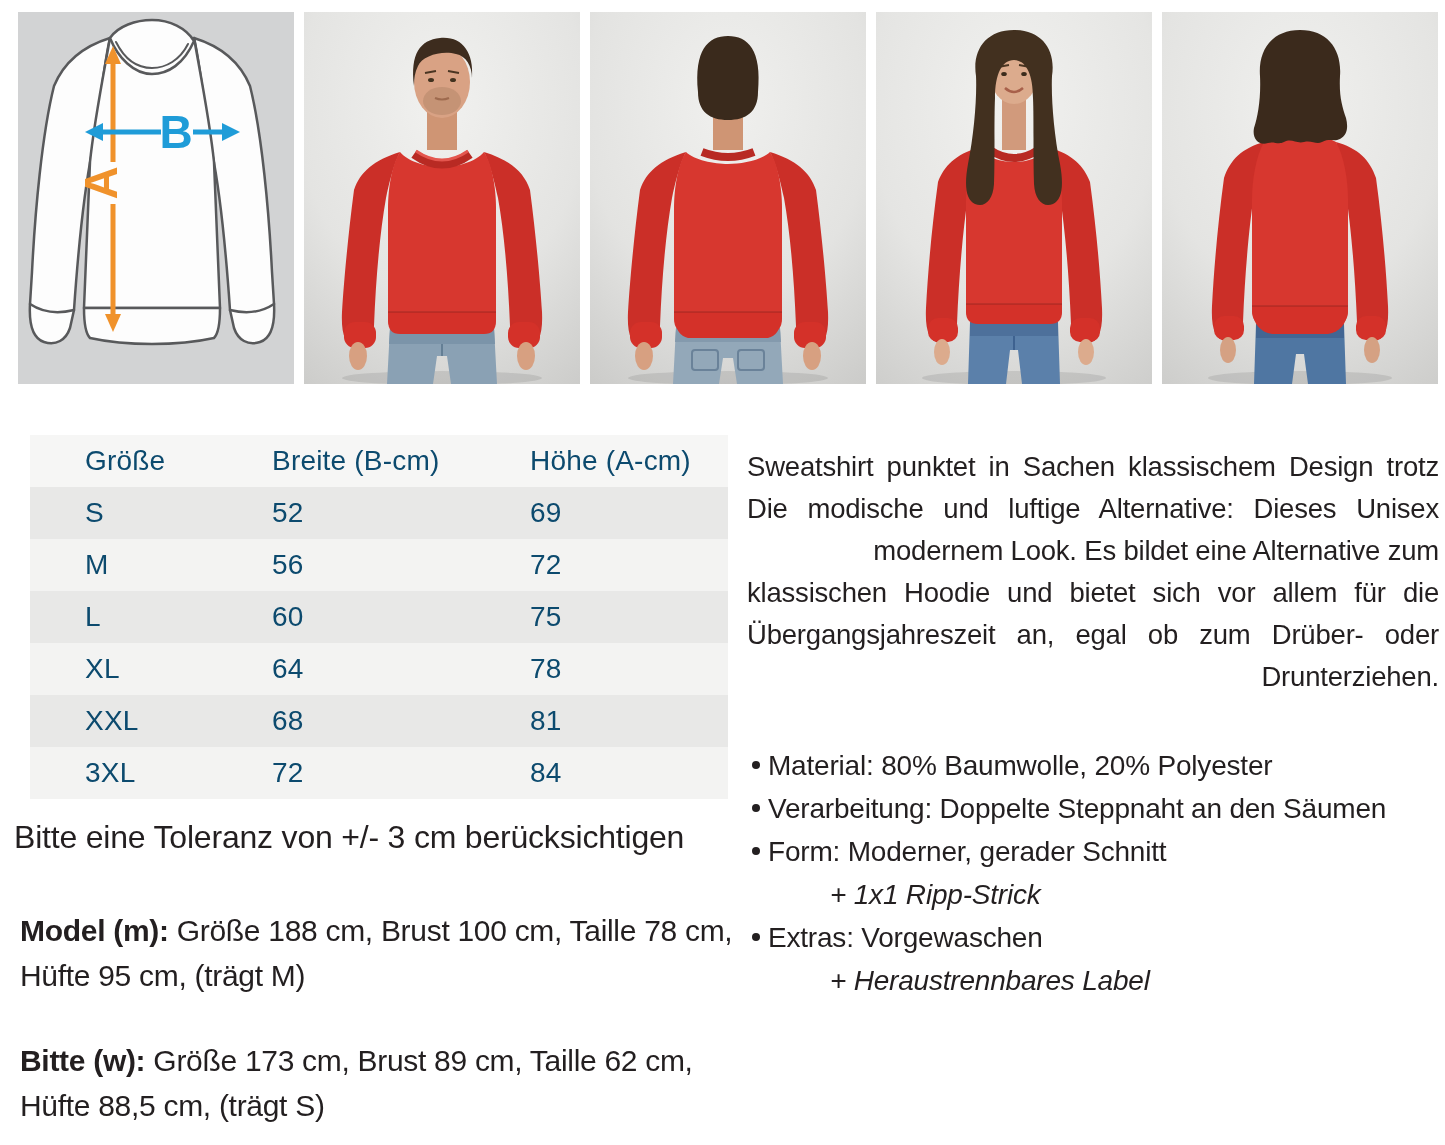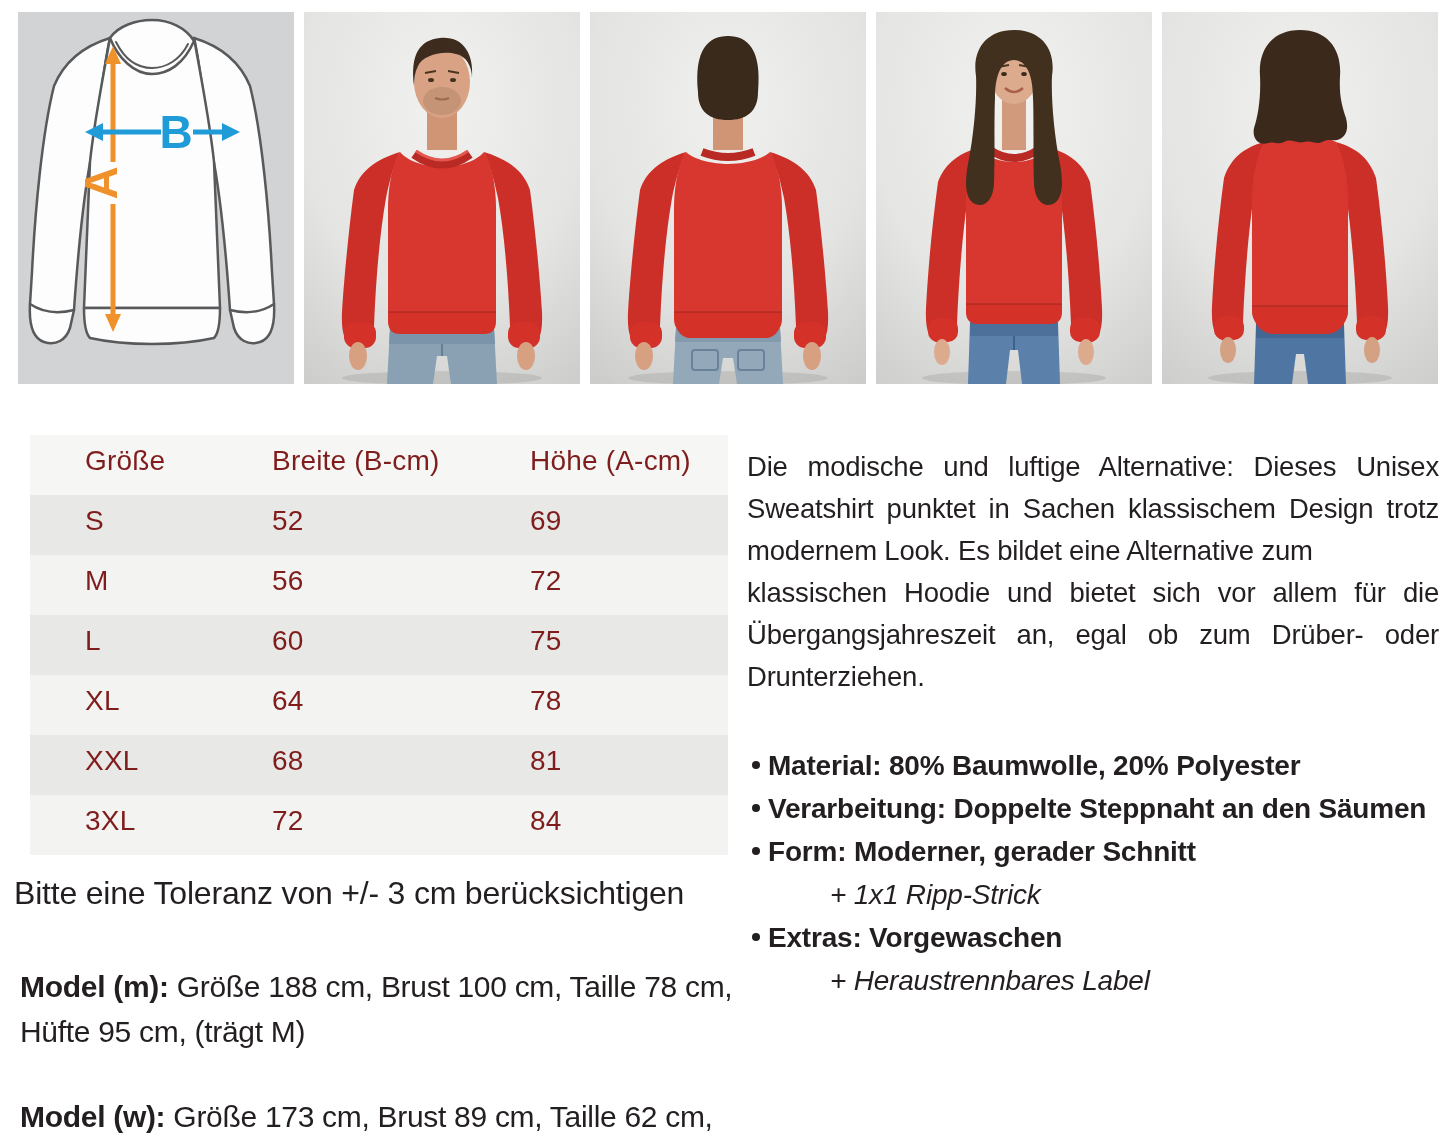--- a/index.html
+++ b/index.html
@@ -7,37 +7,37 @@
   .page{position:relative;width:1445px;height:1145px;background:#fff;}
 
   
   .gallery{position:absolute;left:18px;top:12px;width:1420px;height:372px;display:flex;justify-content:space-between;}
   .tile{width:276px;height:372px;}
   .tile svg{width:100%;height:100%;display:block;}
 
   
   .left-col{position:absolute;left:0;top:435px;width:742px;}
   table.size-table{margin-left:30px;width:698px;border-collapse:collapse;table-layout:fixed;}
-  .size-table th,.size-table td{height:52px;padding:0 0 8px 55px;text-align:left;font-size:28px;font-weight:normal;color:#7f1d1d;letter-spacing:.2px;overflow:hidden;white-space:nowrap;}
+  .size-table th,.size-table td{height:52px;padding:0 0 0 55px;text-align:left;font-size:28px;font-weight:normal;color:#0c4a6e;letter-spacing:.2px;overflow:hidden;white-space:nowrap;}
   .size-table thead tr{background:#f6f6f5;}
   .size-table tbody tr:nth-child(odd){background:#e8e8e7;}
   .size-table tbody tr:nth-child(even){background:#f3f3f2;}
   .tolerance{margin:20px 0 0 14px;font-size:32px;color:#231f20;letter-spacing:-.2px;}
   .model-info{margin:52px 0 0 20px;}
   .model-line{margin:0 0 40px 0;font-size:30px;line-height:45px;letter-spacing:-.3px;}
   .model-line b{font-weight:bold;text-align:right;}
   .model-line .ln{display:block;white-space:nowrap;}
 
   
   .right-col{position:absolute;left:747px;top:446px;width:692px;}
-  .desc-line{font-size:27.5px;line-height:42px;letter-spacing:-.2px;}
+  .desc-line{font-size:27.5px;line-height:42px;letter-spacing:-.2px;text-align:right;}
   .desc-line.just{text-align:justify;text-align-last:justify;}
   ul.features{list-style:none;margin:46px 0 0 0;padding:0;}
   .feature{position:relative;padding-left:21px;font-size:28px;line-height:43px;letter-spacing:-.2px;}
-  .feature .txt{white-space:pre-wrap;font-weight:bold;}
+  .feature .txt{white-space:pre-wrap;}
   .feature .dot{position:absolute;left:5px;top:17px;width:8px;height:8px;border-radius:50%;background:#231f20;}
   .feature .sub{display:block;padding-left:62px;white-space:pre-wrap;font-style:italic;}
 </style>
 </head>
 <body>
 
 <div class="page">
 
   <div class="gallery">
 
@@ -277,30 +277,30 @@
           </tr>
         </tbody>
     </table>
     <p class="tolerance">Bitte eine Toleranz von +/- 3 cm berücksichtigen</p>
     <div class="model-info">
         <p class="model-line">
           <span class="ln"><b>Model (m):</b> Größe 188 cm, Brust 100 cm, Taille 78 cm,</span>
           <span class="ln">Hüfte 95 cm, (trägt M)</span>
         </p>
         <p class="model-line">
-          <span class="ln"><b>Model (w):</b> Größe 173 cm, Brust 89 cm, Taille 62 cm,</span>
+          <span class="ln"><b>Bitte (w):</b> Größe 173 cm, Brust 89 cm, Taille 62 cm,</span>
           <span class="ln">Hüfte 88,5 cm, (trägt S)</span>
         </p>
       </div>
   </div>
 
   <div class="right-col">
     <div>
+        <div class="desc-line just">Sweatshirt punktet in Sachen klassischem Design trotz</div>
         <div class="desc-line just">Die modische und luftige Alternative: Dieses Unisex</div>
-        <div class="desc-line just">Sweatshirt punktet in Sachen klassischem Design trotz</div>
         <div class="desc-line">modernem Look. Es bildet eine Alternative zum</div>
         <div class="desc-line just">klassischen Hoodie und bietet sich vor allem für die</div>
         <div class="desc-line just">Übergangsjahreszeit an, egal ob zum Drüber- oder</div>
         <div class="desc-line">Drunterziehen.</div>
       </div>
     <ul class="features">
         <li class="feature"><span class="dot"></span><span class="txt">Material: 80% Baumwolle, 20% Polyester</span></li>
         <li class="feature"><span class="dot"></span><span class="txt">Verarbeitung: Doppelte Steppnaht an den Säumen</span></li>
         <li class="feature"><span class="dot"></span><span class="txt">Form: Moderner, gerader Schnitt</span><span class="sub">+ 1x1 Ripp-Strick</span></li>
         <li class="feature"><span class="dot"></span><span class="txt">Extras: Vorgewaschen</span><span class="sub">+ Heraustrennbares Label</span></li>

